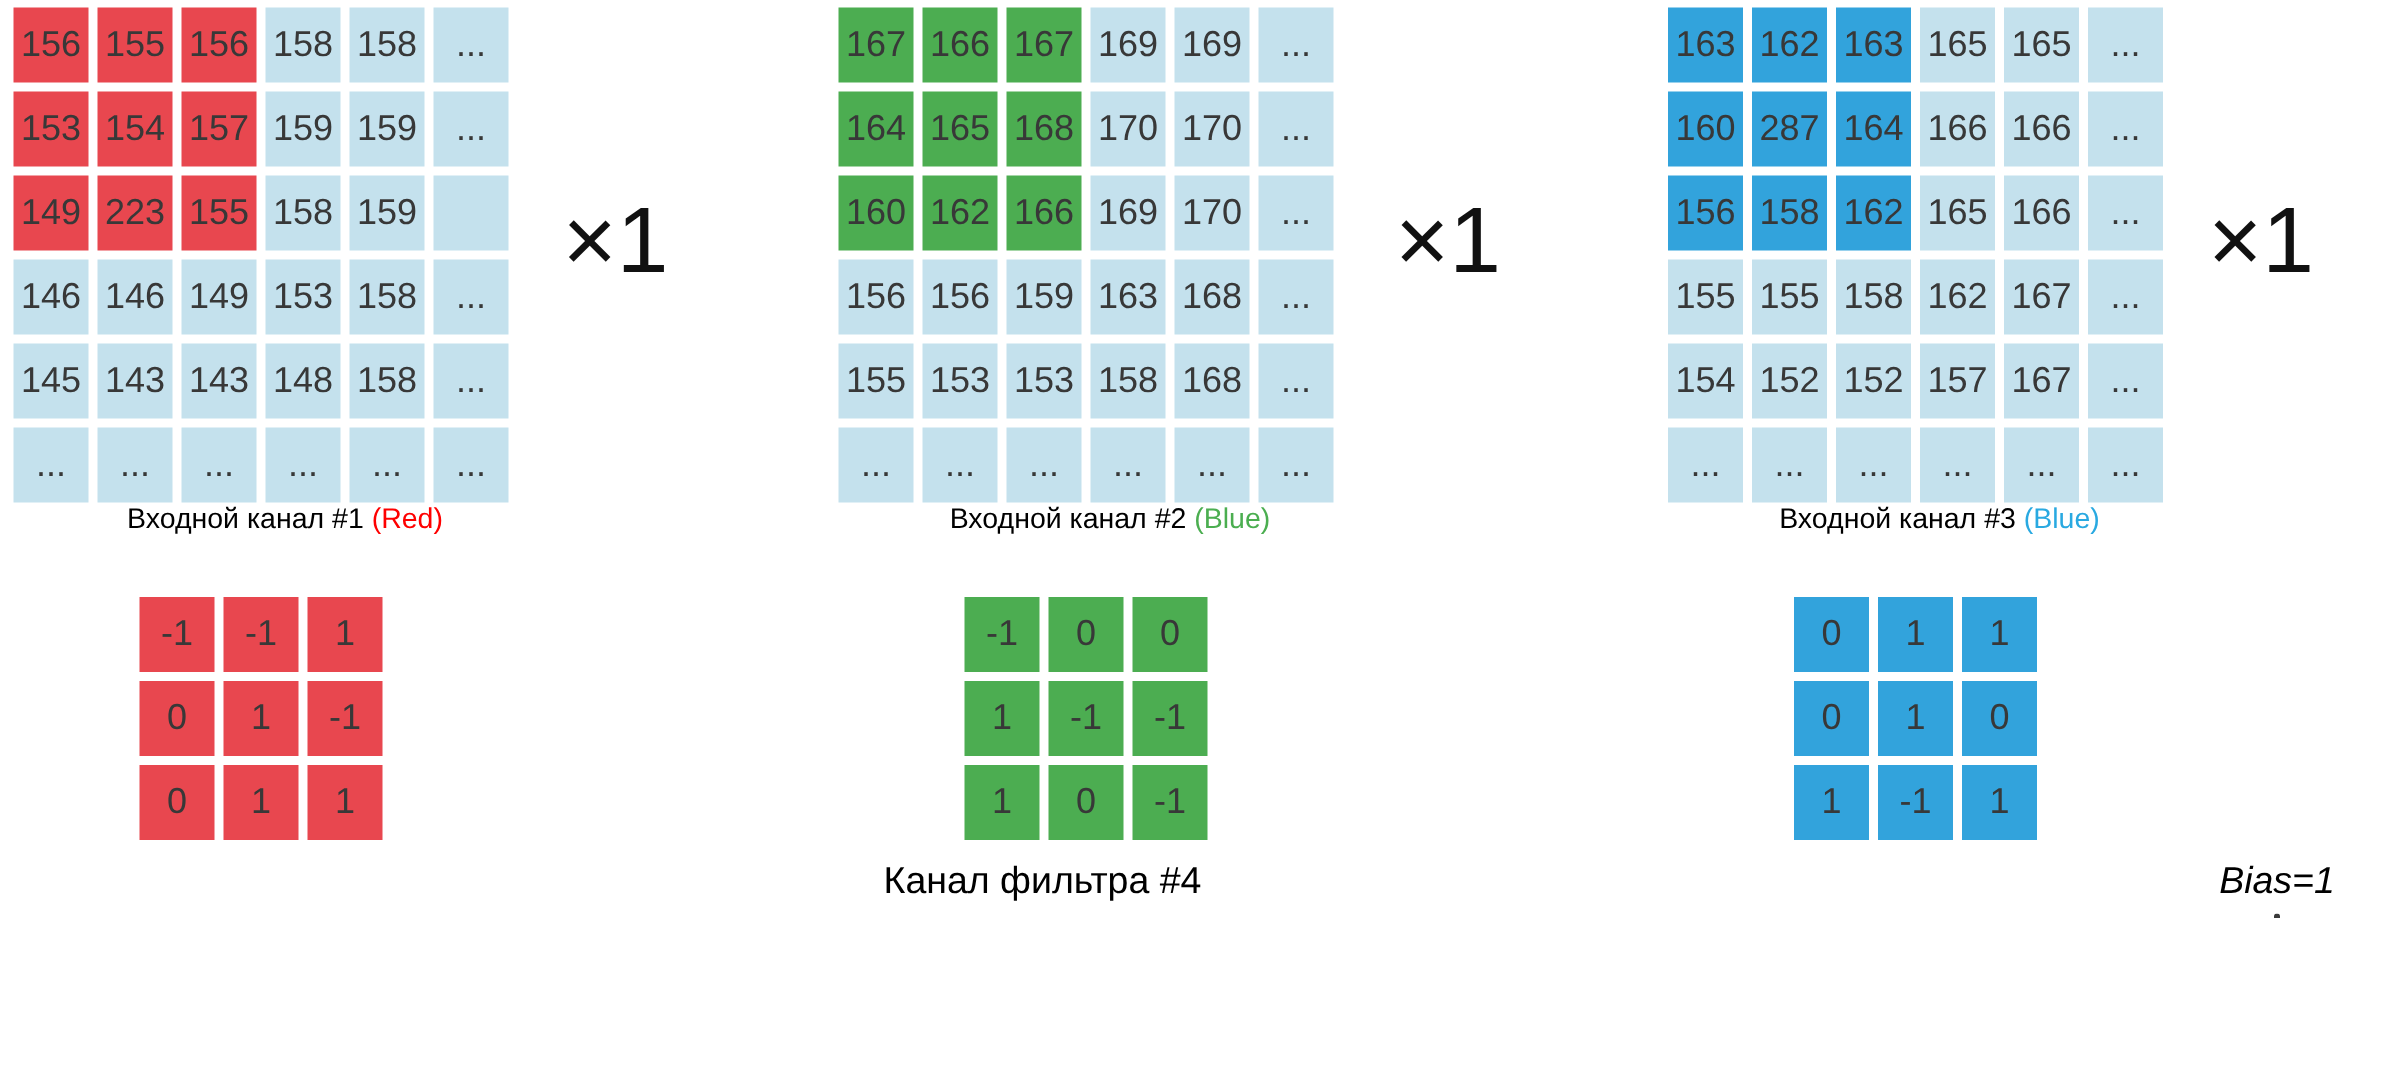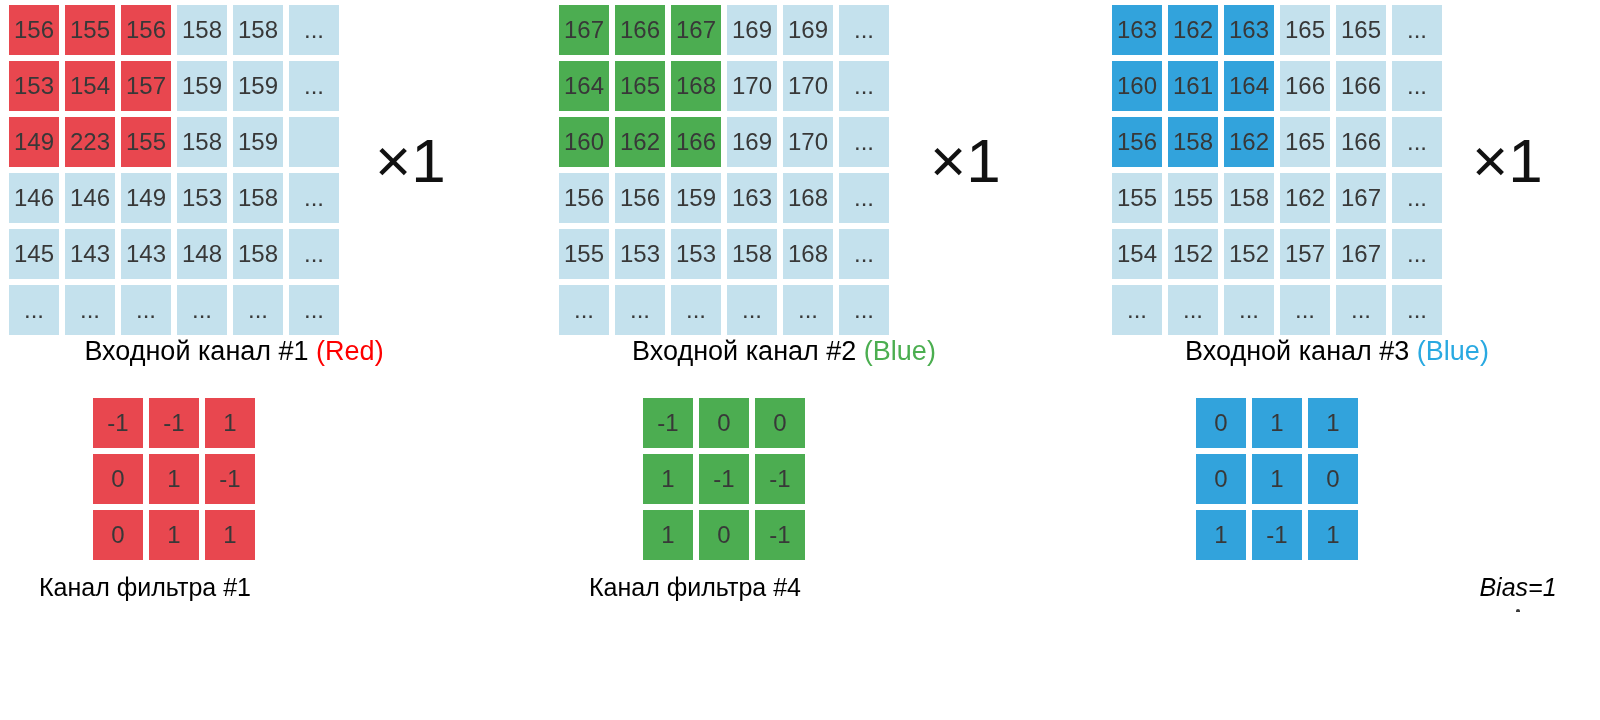--- a/index.html
+++ b/index.html
@@ -15,21 +15,21 @@
   .cell{
     display:flex;align-items:center;justify-content:center;
     font-size:24px;color:var(--cell_text);line-height:1;
   }
   .bg-red{background:var(--red);}
   .bg-green{background:var(--green);}
   .bg-blue{background:var(--blue);}
   .bg-light{background:var(--light_blue);}
   .caption{
     position:absolute;top:336px;transform:translateX(-50%);
-    font-size:27px;white-space:nowrap;color:#000;margin-left:44px;
+    font-size:19px;white-space:nowrap;color:#000;
   }
   .c-red{color:var(--caption_red);}
   .c-green{color:var(--caption_green);}
   .c-blue{color:var(--caption_blue);}
   .c-purple{color:var(--purple);text-align:right;}
   .mult{
     position:absolute;top:128px;font-size:62px;line-height:66px;color:#111;
   }
   .fcaption{
     position:absolute;top:573px;transform:translateX(-50%);
@@ -135,21 +135,21 @@
       <div class="cell bg-light">...</div>
     </div>
   <div class="grid grid6" style="left:1112px">
       <div class="cell bg-blue">163</div>
       <div class="cell bg-blue">162</div>
       <div class="cell bg-blue">163</div>
       <div class="cell bg-light">165</div>
       <div class="cell bg-light">165</div>
       <div class="cell bg-light">...</div>
       <div class="cell bg-blue">160</div>
-      <div class="cell bg-blue">161</div>
+      <div class="cell bg-blue">287</div>
       <div class="cell bg-blue">164</div>
       <div class="cell bg-light">166</div>
       <div class="cell bg-light">166</div>
       <div class="cell bg-light">...</div>
       <div class="cell bg-blue">156</div>
       <div class="cell bg-blue">158</div>
       <div class="cell bg-blue">162</div>
       <div class="cell bg-light">165</div>
       <div class="cell bg-light">166</div>
       <div class="cell bg-light">...</div>
@@ -214,21 +214,20 @@
       <div class="cell bg-blue">1</div>
       <div class="cell bg-blue">1</div>
       <div class="cell bg-blue">0</div>
       <div class="cell bg-blue">1</div>
       <div class="cell bg-blue">0</div>
       <div class="cell bg-blue">1</div>
       <div class="cell bg-blue">-1</div>
       <div class="cell bg-blue">1</div>
     </div>
 
-  <div class="fcaption" style="left:145px">Канал фильтра #1</div>
   <div class="fcaption" style="left:695px">Канал фильтра #4</div>
 
   <div class="bias-label">Bias=1</div>
 
   <div class="block-arrow" style="left:157px"></div>
   <div class="block-arrow" style="left:707px"></div>
   <div class="block-arrow" style="left:1260px"></div>
 
   <div class="thin-arrow">
     <svg width="22" height="46" viewBox="0 0 22 46">

